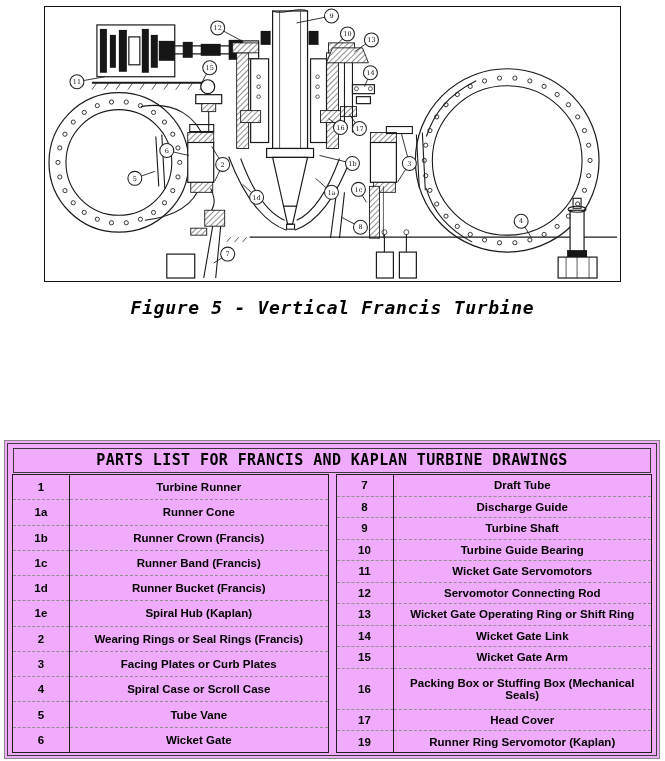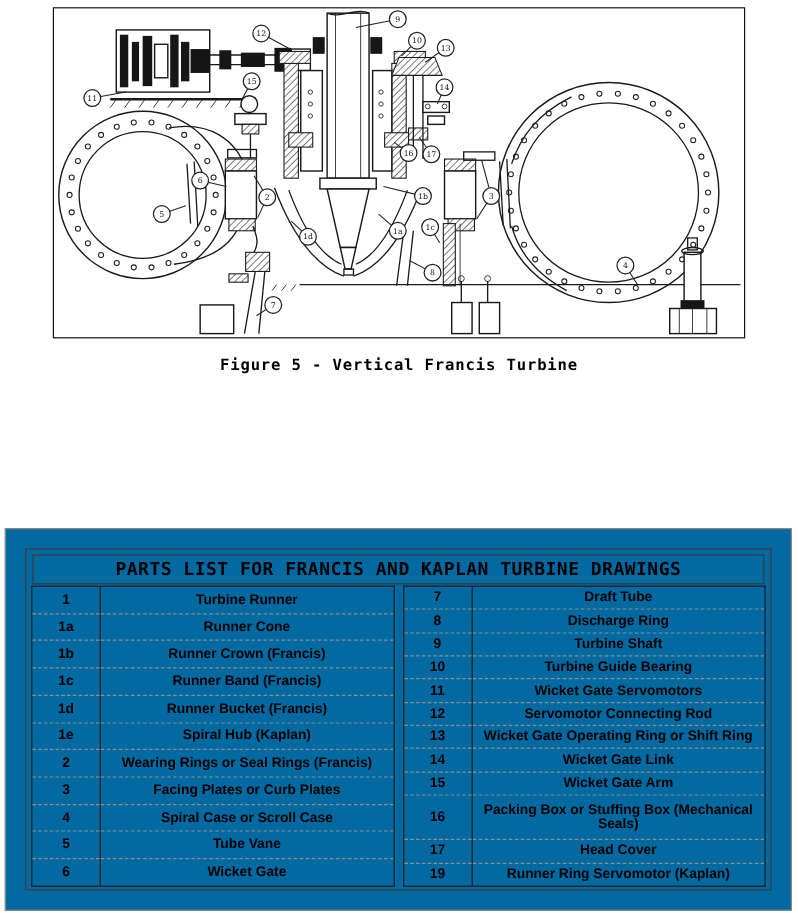--- a/index.html
+++ b/index.html
@@ -1,22 +1,22 @@
 <!DOCTYPE html>
 <html><head>
 <meta charset="utf-8">
 <style>
   html,body{margin:0;padding:0;background:#fff;}
   body{width:665px;height:761px;position:relative;font-family:"Liberation Sans",sans-serif;color:#000;}
   .figure-frame{position:absolute;left:44px;top:6px;width:577px;height:276px;border:1.5px solid #141414;box-sizing:border-box;background:#fff;}
   .figure-frame svg{display:block;width:574px;height:273px;}
   .figure-caption{position:absolute;left:45px;top:297px;width:575px;text-align:center;
-    font-family:"DejaVu Sans Mono",monospace;font-weight:bold;font-size:13px;letter-spacing:.7px;}
+    font-family:"DejaVu Sans Mono",monospace;font-weight:bold;font-size:18px;letter-spacing:.7px;font-style:italic;}
   .parts-outer{position:absolute;left:4px;top:440px;width:656px;height:319px;box-sizing:border-box;
-    border:1px solid #8a8a8a;padding:16px;background:#0369a1;}
+    border:1px solid #8a8a8a;padding:2px;background:#f0abfc;}
   .parts-inner{width:100%;height:100%;box-sizing:border-box;border:1px solid #3c3c3c;padding:3px 4px 2px;display:flex;flex-direction:column;}
   .table-title{height:23px;line-height:23px;border:1px solid #3a3a3a;text-align:center;
     font-family:"DejaVu Sans Mono",monospace;font-weight:bold;font-size:15px;letter-spacing:.4px;margin:1px 1px 0;}
   .table-body{flex:1;display:flex;gap:7px;margin-top:1px;}
   table.half{width:50%;height:100%;border-collapse:collapse;border:1.5px solid #1f1f1f;table-layout:fixed;}
   td{padding:0 2px;font-weight:bold;font-size:11.5px;text-align:center;vertical-align:middle;}
   td.num{width:52px;border-right:1.5px solid #1f1f1f;}
   tr + tr td{border-top:1px dashed #8f8f8f;}
   
   .ln{fill:none;stroke:#1a1a1a;stroke-width:1.1;}
@@ -365,21 +365,21 @@
           </tbody>
         </table>
       <table class="half">
           <tbody id="right-tbody">
             <tr>
               <td class="num">7</td>
               <td class="desc">Draft Tube</td>
             </tr>
             <tr>
               <td class="num">8</td>
-              <td class="desc">Discharge Ring</td>
+              <td class="desc">Discharge Guide</td>
             </tr>
             <tr>
               <td class="num">9</td>
               <td class="desc">Turbine Shaft</td>
             </tr>
             <tr>
               <td class="num">10</td>
               <td class="desc">Turbine Guide Bearing</td>
             </tr>
             <tr>

